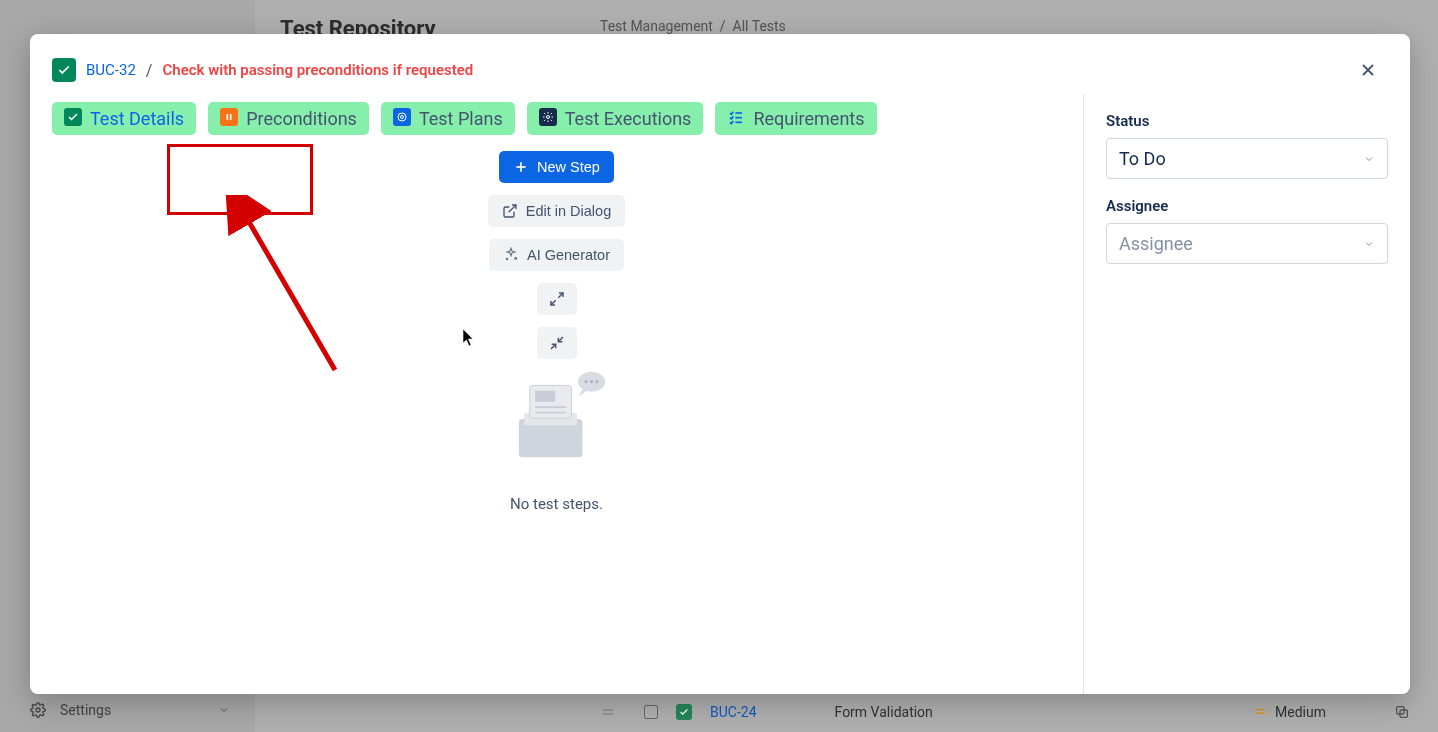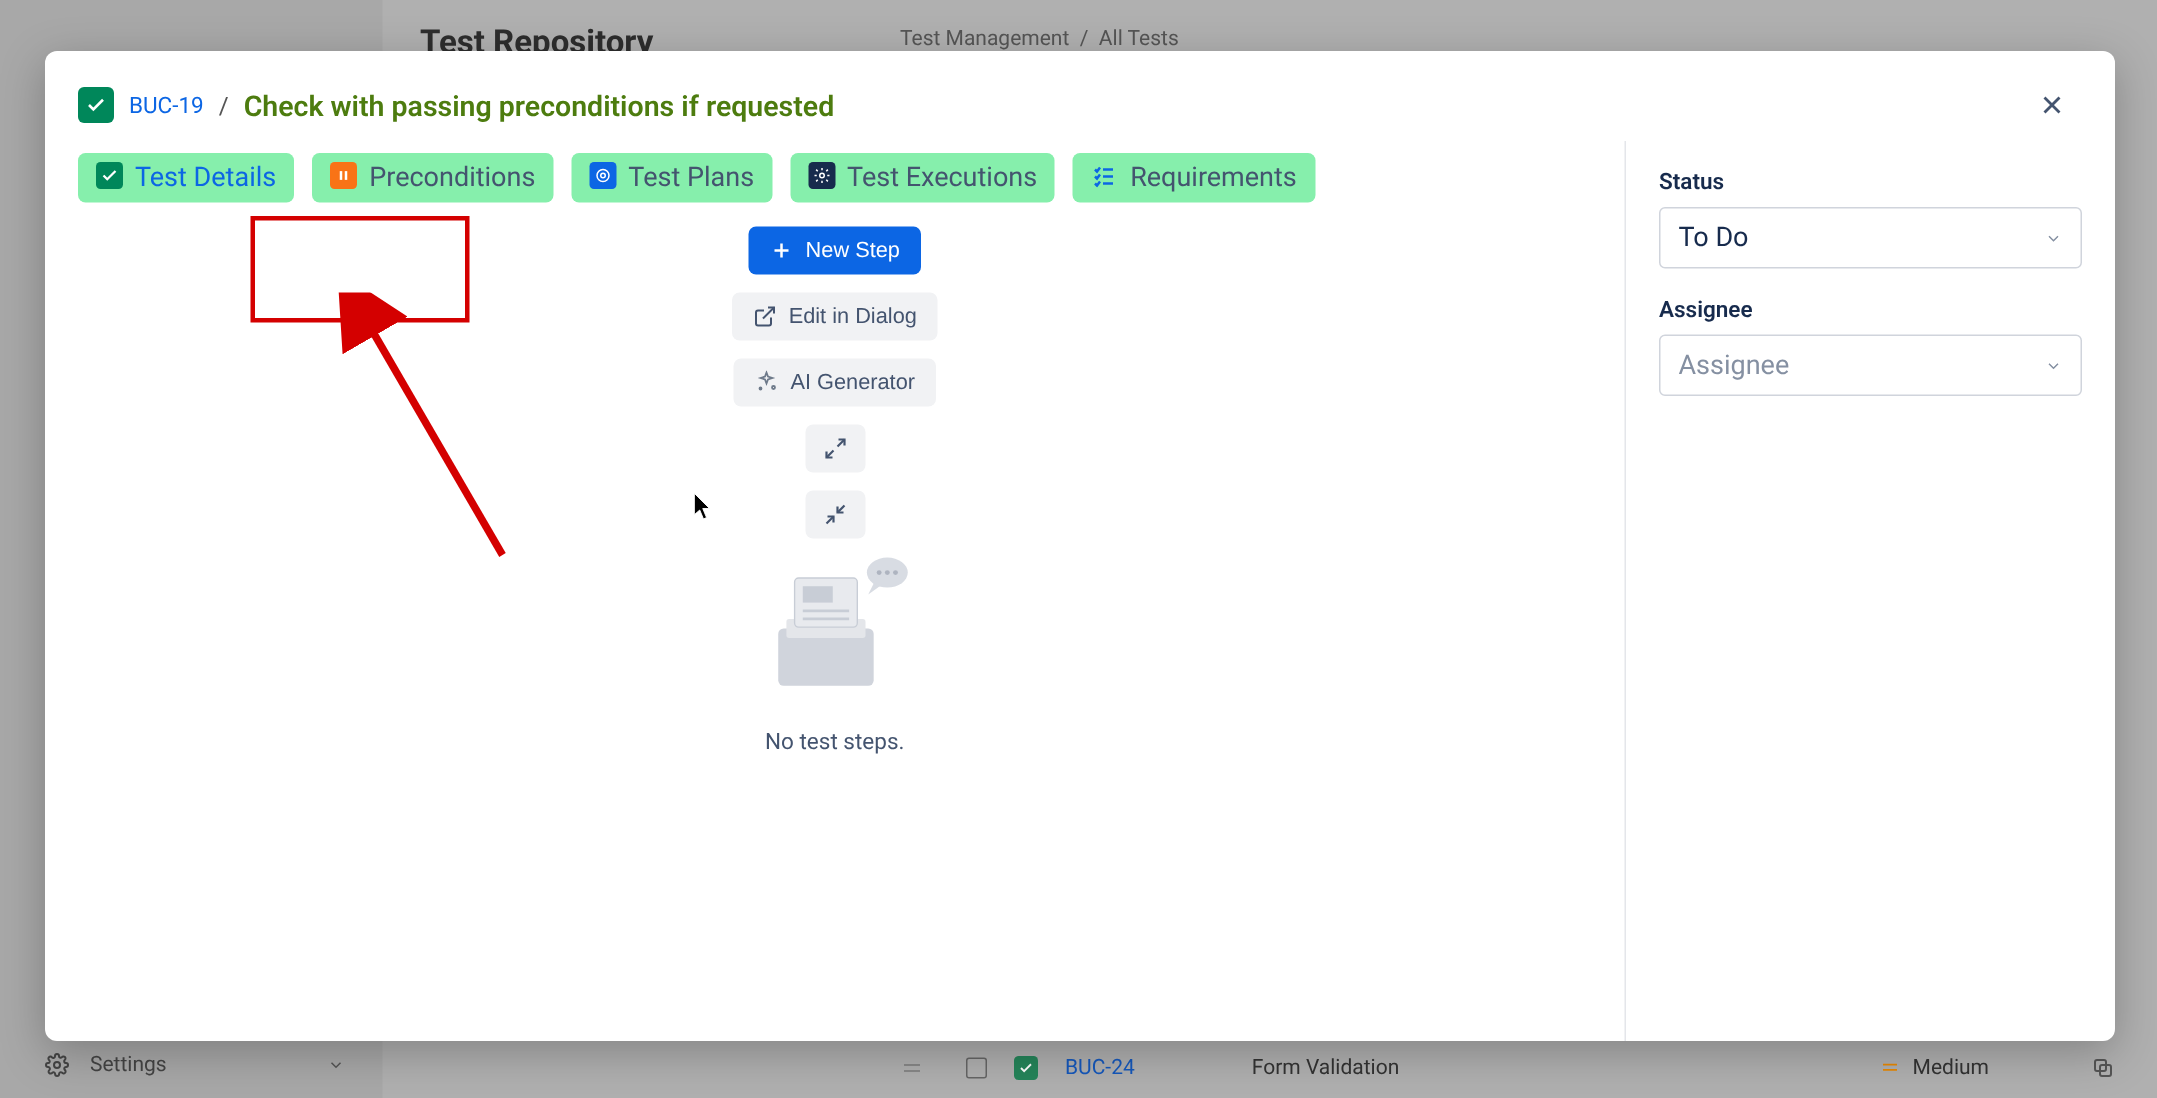--- a/index.html
+++ b/index.html
@@ -91,21 +91,21 @@
   }
   .issue-badge {
     width: 24px; height: 24px;
     background: #00875a;
     border-radius: 4px;
     display: flex; align-items: center; justify-content: center;
   }
   .issue-badge svg { width: 14px; height: 14px; }
   .issue-key { color: #0c66e4; font-size: 15px; font-weight: 400; }
   .crumb-sep { color: #555; }
-  .issue-title { font-size: 19px; font-weight: 600; color: #4d7c0f; }
+  .issue-title { font-size: 15px; font-weight: 600; color: #ef4444; }
   .close-btn {
     margin-left: auto;
     width: 28px; height: 28px;
     display: flex; align-items:center; justify-content:center;
     color: #44546f;
     cursor: pointer;
     border-radius: 4px;
   }
   .modal-body {
     flex: 1;
@@ -182,21 +182,21 @@
   .annot-arrow {
     position: absolute;
     pointer-events: none;
   }
 
   .empty-state {
     margin-top: 10px;
     display: flex;
     flex-direction: column;
     align-items: center;
-    gap: 16px;
+    gap: 26px;
     color: #44546f;
     font-size: 15px;
   }
   .empty-illus {
     width: 110px; height: 100px;
     position: relative;
   }
 
   .field-label {
     font-size: 15px;
@@ -284,21 +284,21 @@
   </div>
 </div>
 
 <div class="modal">
   <div class="modal-header">
     <div class="issue-badge">
       <svg viewBox="0 0 24 24" fill="none" stroke="#fff" stroke-width="3">
           <polyline points="20 6 9 17 4 12"></polyline>
         </svg>
     </div>
-    <span class="issue-key">BUC-19</span>
+    <span class="issue-key">BUC-32</span>
     <span class="crumb-sep">/</span>
     <span class="issue-title">Check with passing preconditions if requested</span>
     <div class="close-btn">
       <svg width="20" height="20" viewBox="0 0 24 24" fill="none" stroke="currentColor" stroke-width="2.2">
           <line x1="18" y1="6" x2="6" y2="18"></line>
           <line x1="6" y1="6" x2="18" y2="18"></line>
         </svg>
     </div>
   </div>
 

